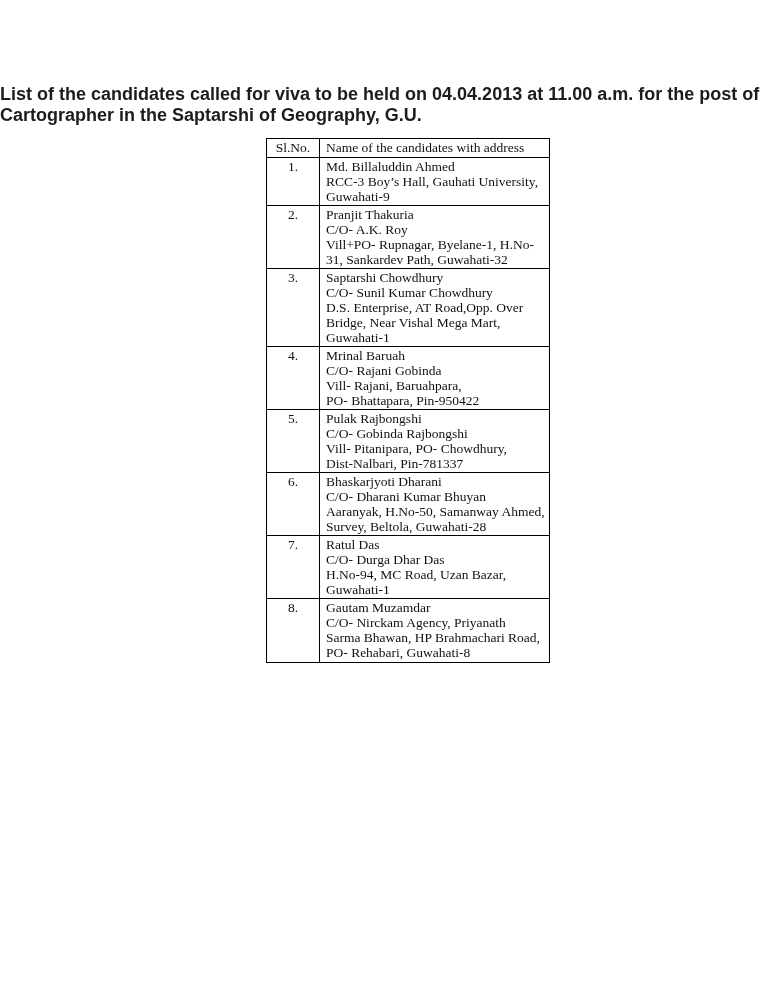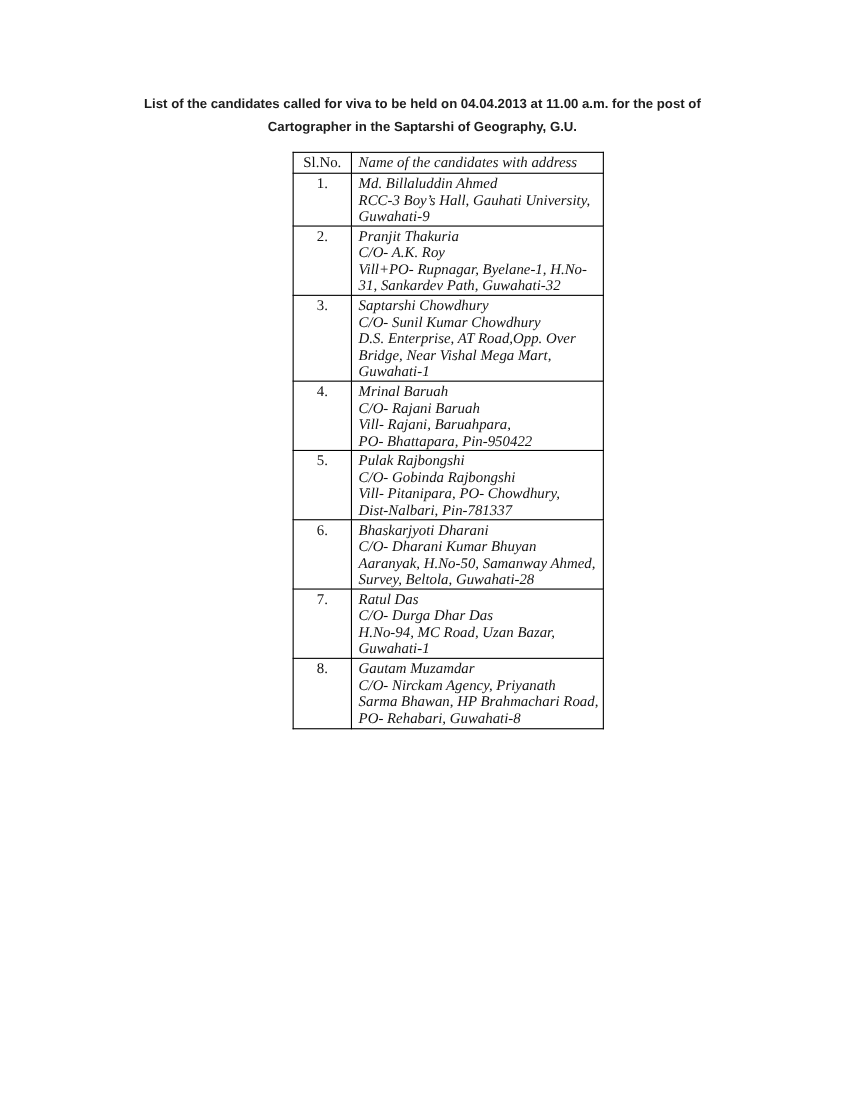--- a/index.html
+++ b/index.html
@@ -9,24 +9,24 @@
     height: 994px;
     background: #ffffff;
     overflow: hidden;
     color: #1a1a1a;
   }
   .doc-title {
     position: absolute;
     top: 84px;
     left: 0;
     width: 768px;
-    text-align: center;
+    text-align: left;
     font-family: "Liberation Sans", "DejaVu Sans", sans-serif;
     font-weight: bold;
-    font-size: 12px;
+    font-size: 18px;
     line-height: 21px;
     color: #1c1c1c;
   }
   table.candidates {
     position: absolute;
     left: 266px;
     top: 138px;
     border-collapse: collapse;
     font-family: "Liberation Serif", "DejaVu Serif", serif;
     font-size: 13.5px;
@@ -41,21 +41,20 @@
   th.col-no, td.col-no {
     width: 48px;
     text-align: center;
     padding: 1px 2px;
     margin-top: 33px;
   }
   th.col-name, td.col-name {
     width: 218px;
     text-align: left;
     padding: 1px 4px 1px 6px;
-    font-style: italic;
   }
   thead th { height: 16px; padding-top: 1px; padding-bottom: 1px; }
   tbody td { padding-bottom: 14px; }
   tbody tr:last-child td { padding-bottom: 2px; }
   .line { white-space: nowrap; }
 </style>
 </head>
 <body>
 
 <div class="page">
@@ -97,21 +96,21 @@
             <div class="line">C/O- Sunil Kumar Chowdhury</div>
             <div class="line">D.S. Enterprise, AT Road,Opp. Over</div>
             <div class="line">Bridge, Near Vishal Mega Mart,</div>
             <div class="line">Guwahati-1</div>
           </td>
         </tr>
         <tr>
           <td class="col-no">4.</td>
           <td class="col-name">
             <div class="line">Mrinal Baruah</div>
-            <div class="line">C/O- Rajani Baruah</div>
+            <div class="line">C/O- Rajani Gobinda</div>
             <div class="line">Vill- Rajani, Baruahpara,</div>
             <div class="line">PO- Bhattapara, Pin-950422</div>
           </td>
         </tr>
         <tr>
           <td class="col-no">5.</td>
           <td class="col-name">
             <div class="line">Pulak Rajbongshi</div>
             <div class="line">C/O- Gobinda Rajbongshi</div>
             <div class="line">Vill- Pitanipara, PO- Chowdhury,</div>

